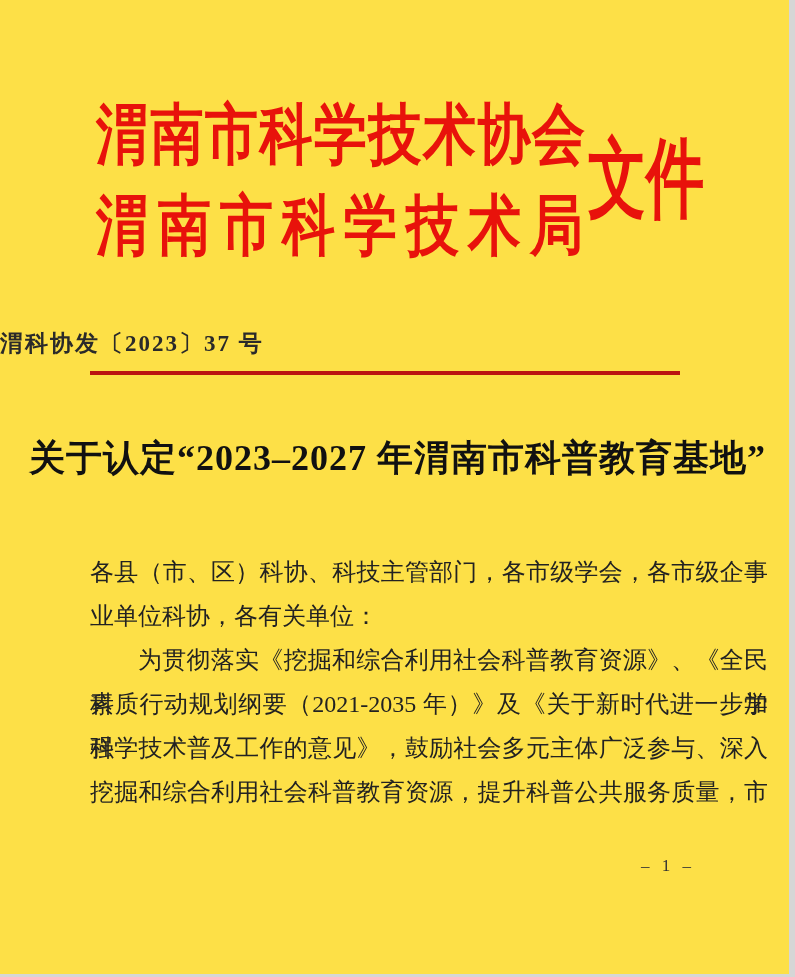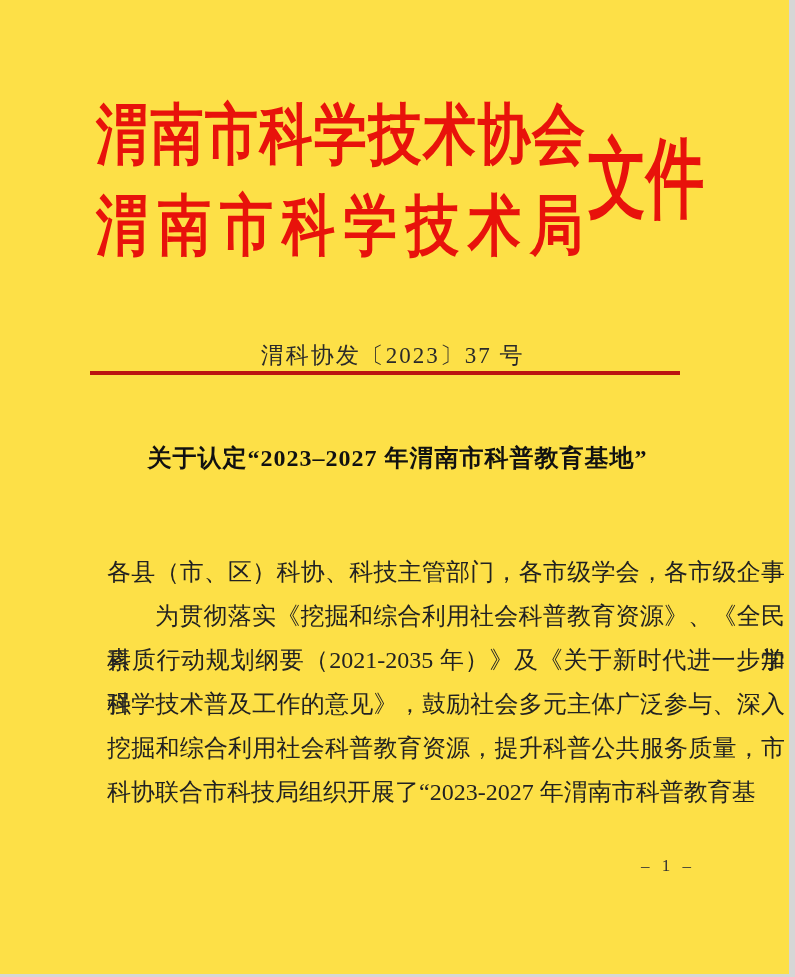--- a/index.html
+++ b/index.html
@@ -53,55 +53,55 @@
     font-weight: bold;
     color: #e8120b;
     line-height: 1;
     white-space: nowrap;
     transform: scaleY(1.5);
     transform-origin: left top;
   }
   .doc-number {
     position: absolute;
     left: 0; right: 10px;
-    top: 340px;
-    text-align: center;
+    top: 328px;
+    text-align: left;
     font-size: 23px;
     color: #2a2a2a;
     letter-spacing: 2px;
+    font-weight: bold;
   }
   .red-rule {
     position: absolute;
     left: 90px;
     top: 371px;
     width: 590px;
     height: 4px;
     background: #bb1410;
   }
 
   
   .title {
     position: absolute;
     left: 0; right: 0;
     top: 437px;
     text-align: center;
-    font-size: 24px;
+    font-size: 36px;
     font-weight: bold;
     color: #111111;
     line-height: 43px;
     letter-spacing: 1px;
   }
 
   
   .body-text {
     position: absolute;
     left: 90px;
     top: 550px;
     width: 678px;
-    margin-left: 17px;
   }
   .body-line {
     height: 44px;
     line-height: 44px;
     font-size: 24px;
     color: #222222;
     white-space: nowrap;
     text-align: justify;
   }
   .body-line.fill {
@@ -137,22 +137,22 @@
   <div class="doc-number">渭科协发〔2023〕37 号</div>
 
   <div class="red-rule"></div>
 
   <div class="title">
     <div>关于认定“2023–2027 年渭南市科普教育基地”</div>
   </div>
 
   <div class="body-text">
     <div class="body-line fill">各县（市、区）科协、科技主管部门，各市级学会，各市级企事</div>
+    <div class="body-line">业单位科协，各有关单位：</div>
     <div class="body-line fill indent">为贯彻落实《挖掘和综合利用社会科普教育资源》、《全民科学</div>
     <div class="body-line fill">素质行动规划纲要（2021-2035 年）》及《关于新时代进一步加强</div>
     <div class="body-line fill">科学技术普及工作的意见》，鼓励社会多元主体广泛参与、深入</div>
     <div class="body-line fill">挖掘和综合利用社会科普教育资源，提升科普公共服务质量，市</div>
-    <div class="body-line">科协联合市科技局组织开展了“2023-2027 年渭南市科普教育基</div>
   </div>
 
   <div class="page-number">– 1 –</div>
 
 </div>
 
 </body></html>

